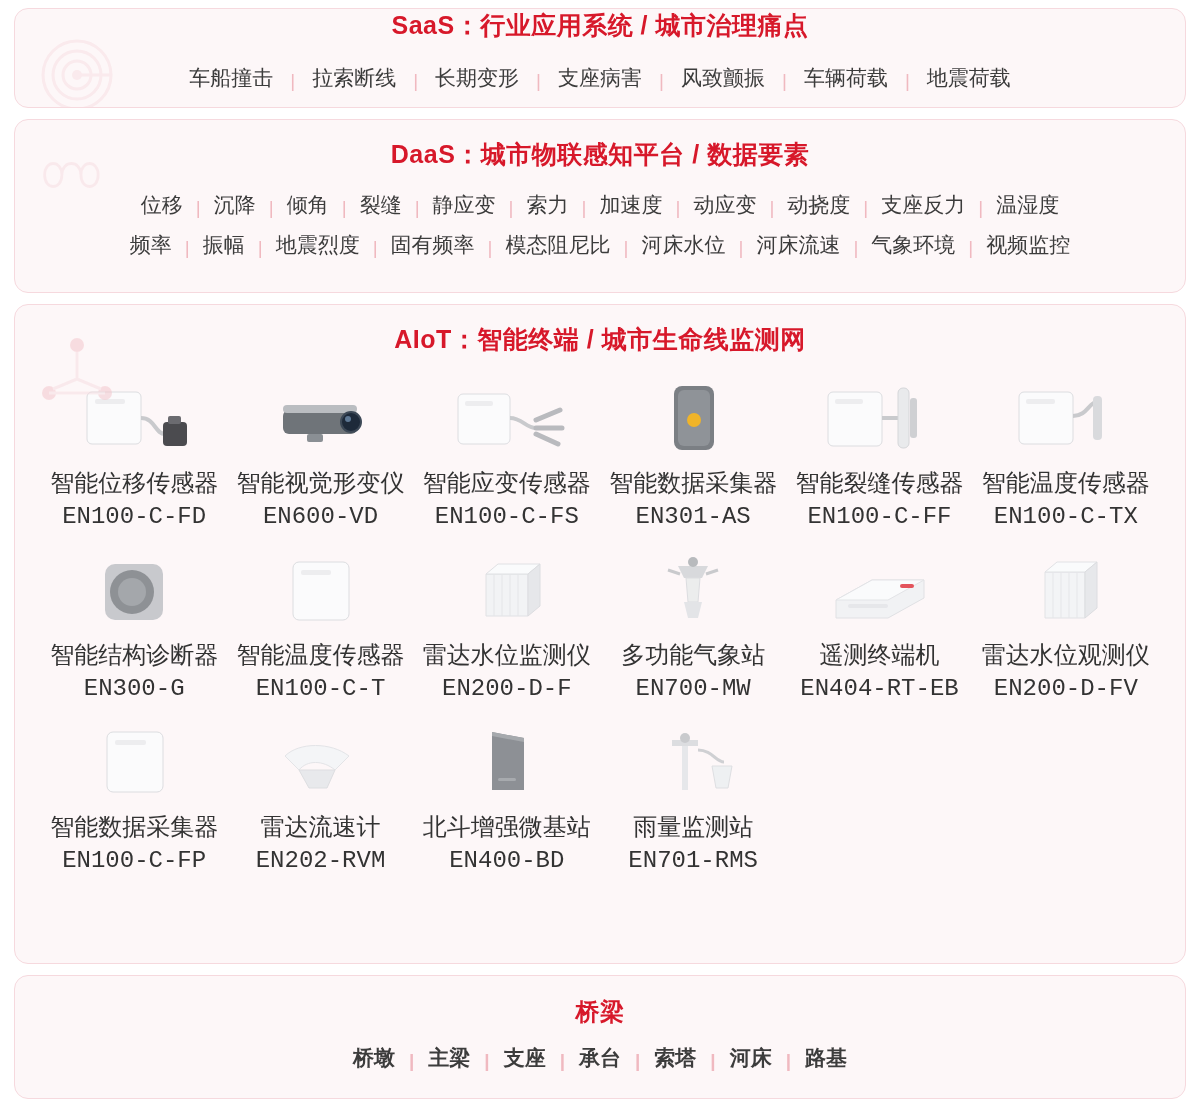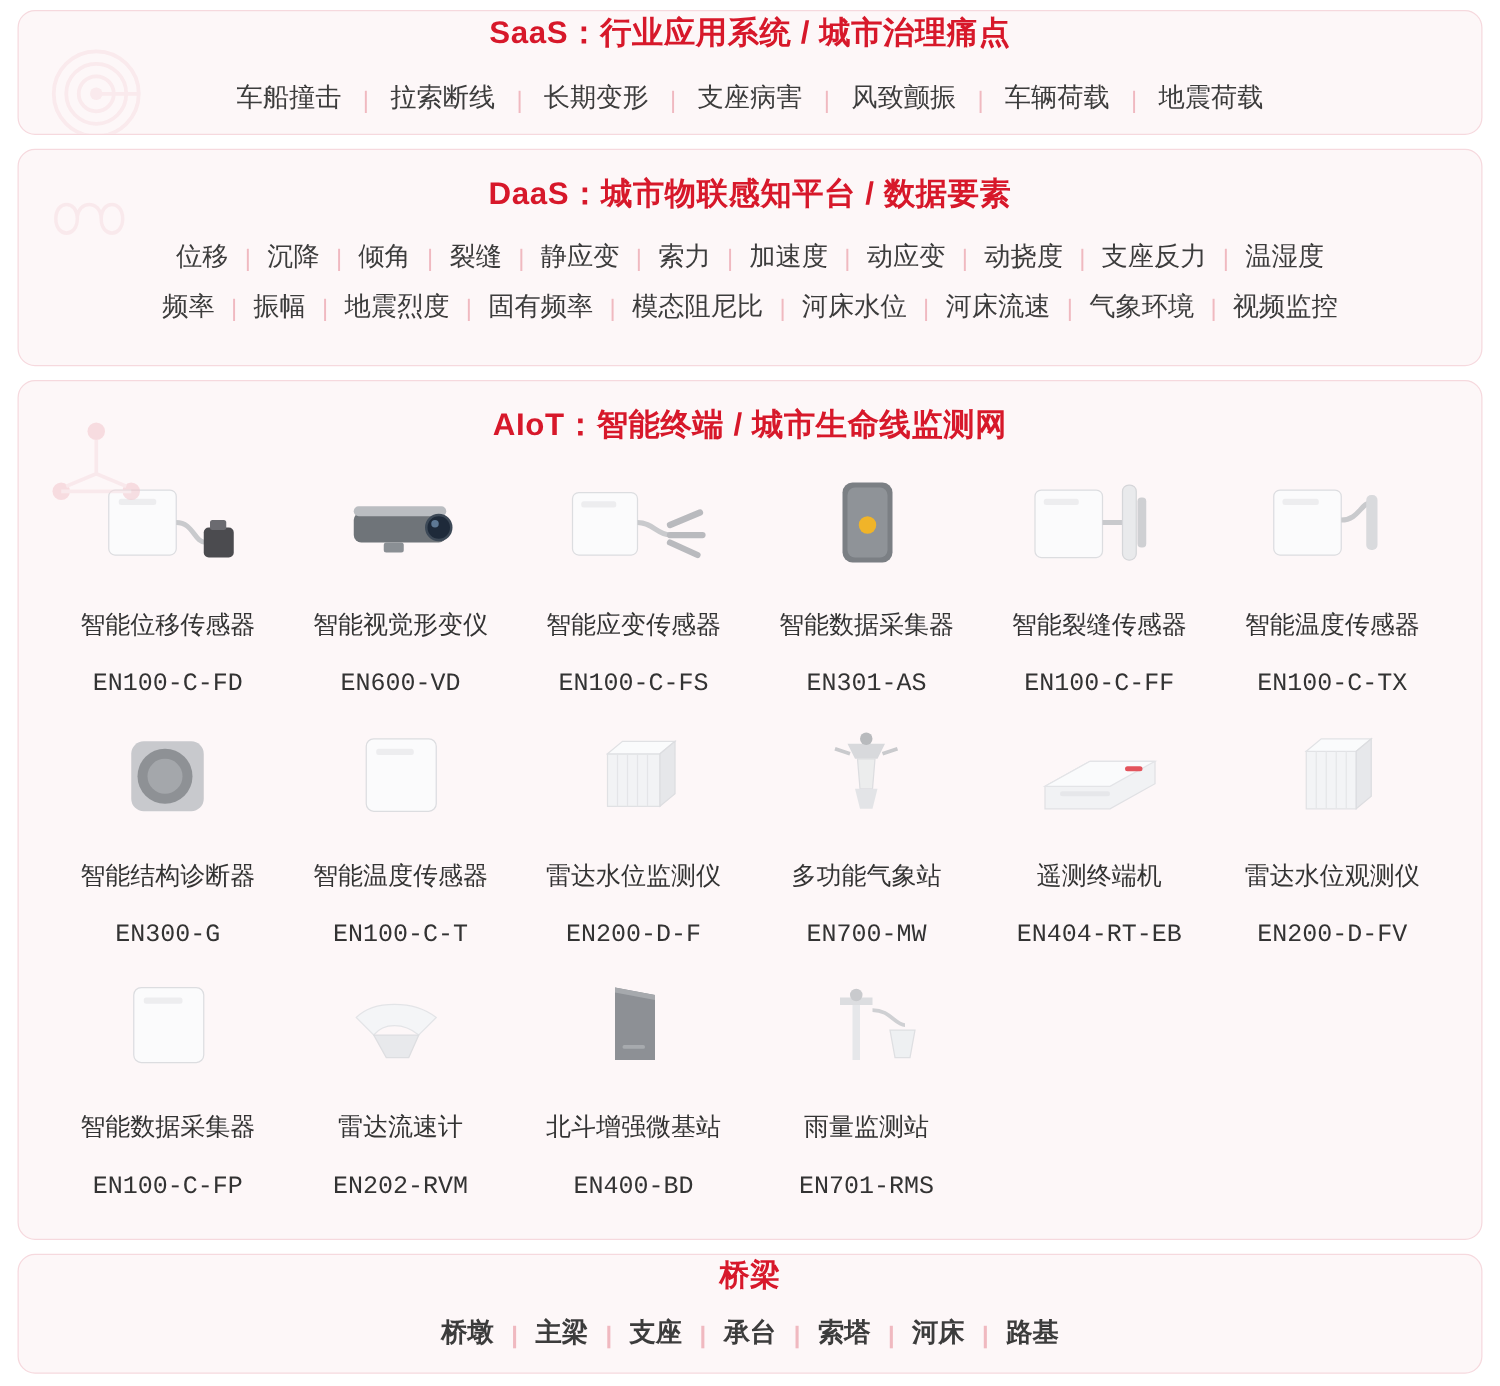--- a/index.html
+++ b/index.html
@@ -121,34 +121,34 @@
     justify-content: flex-start;
   }
   .thumb {
     height: 96px;
     width: 150px;
     display: flex;
     align-items: center;
     justify-content: center;
   }
   .cell-name, .cell-model {
-    font-size: 20px;
+    font-size: 24px;
     color: #333;
     line-height: 1.42;
     text-align: center;
     white-space: nowrap;
-    margin-top: 20px;
   }
   .cell-model {
     font-family: Liberation Mono, monospace;
   }
 
   
   .bridge {
-    height: 96px;
+    height: 124px;
+    padding-top: 20px;
   }
   .bridge .panel-title {
     font-size: 24px;
   }
   .bridge .chiprow {
     margin-top: 16px;
     font-weight: bold;
   }
   .bridge .chip {
     font-size: 21px;

